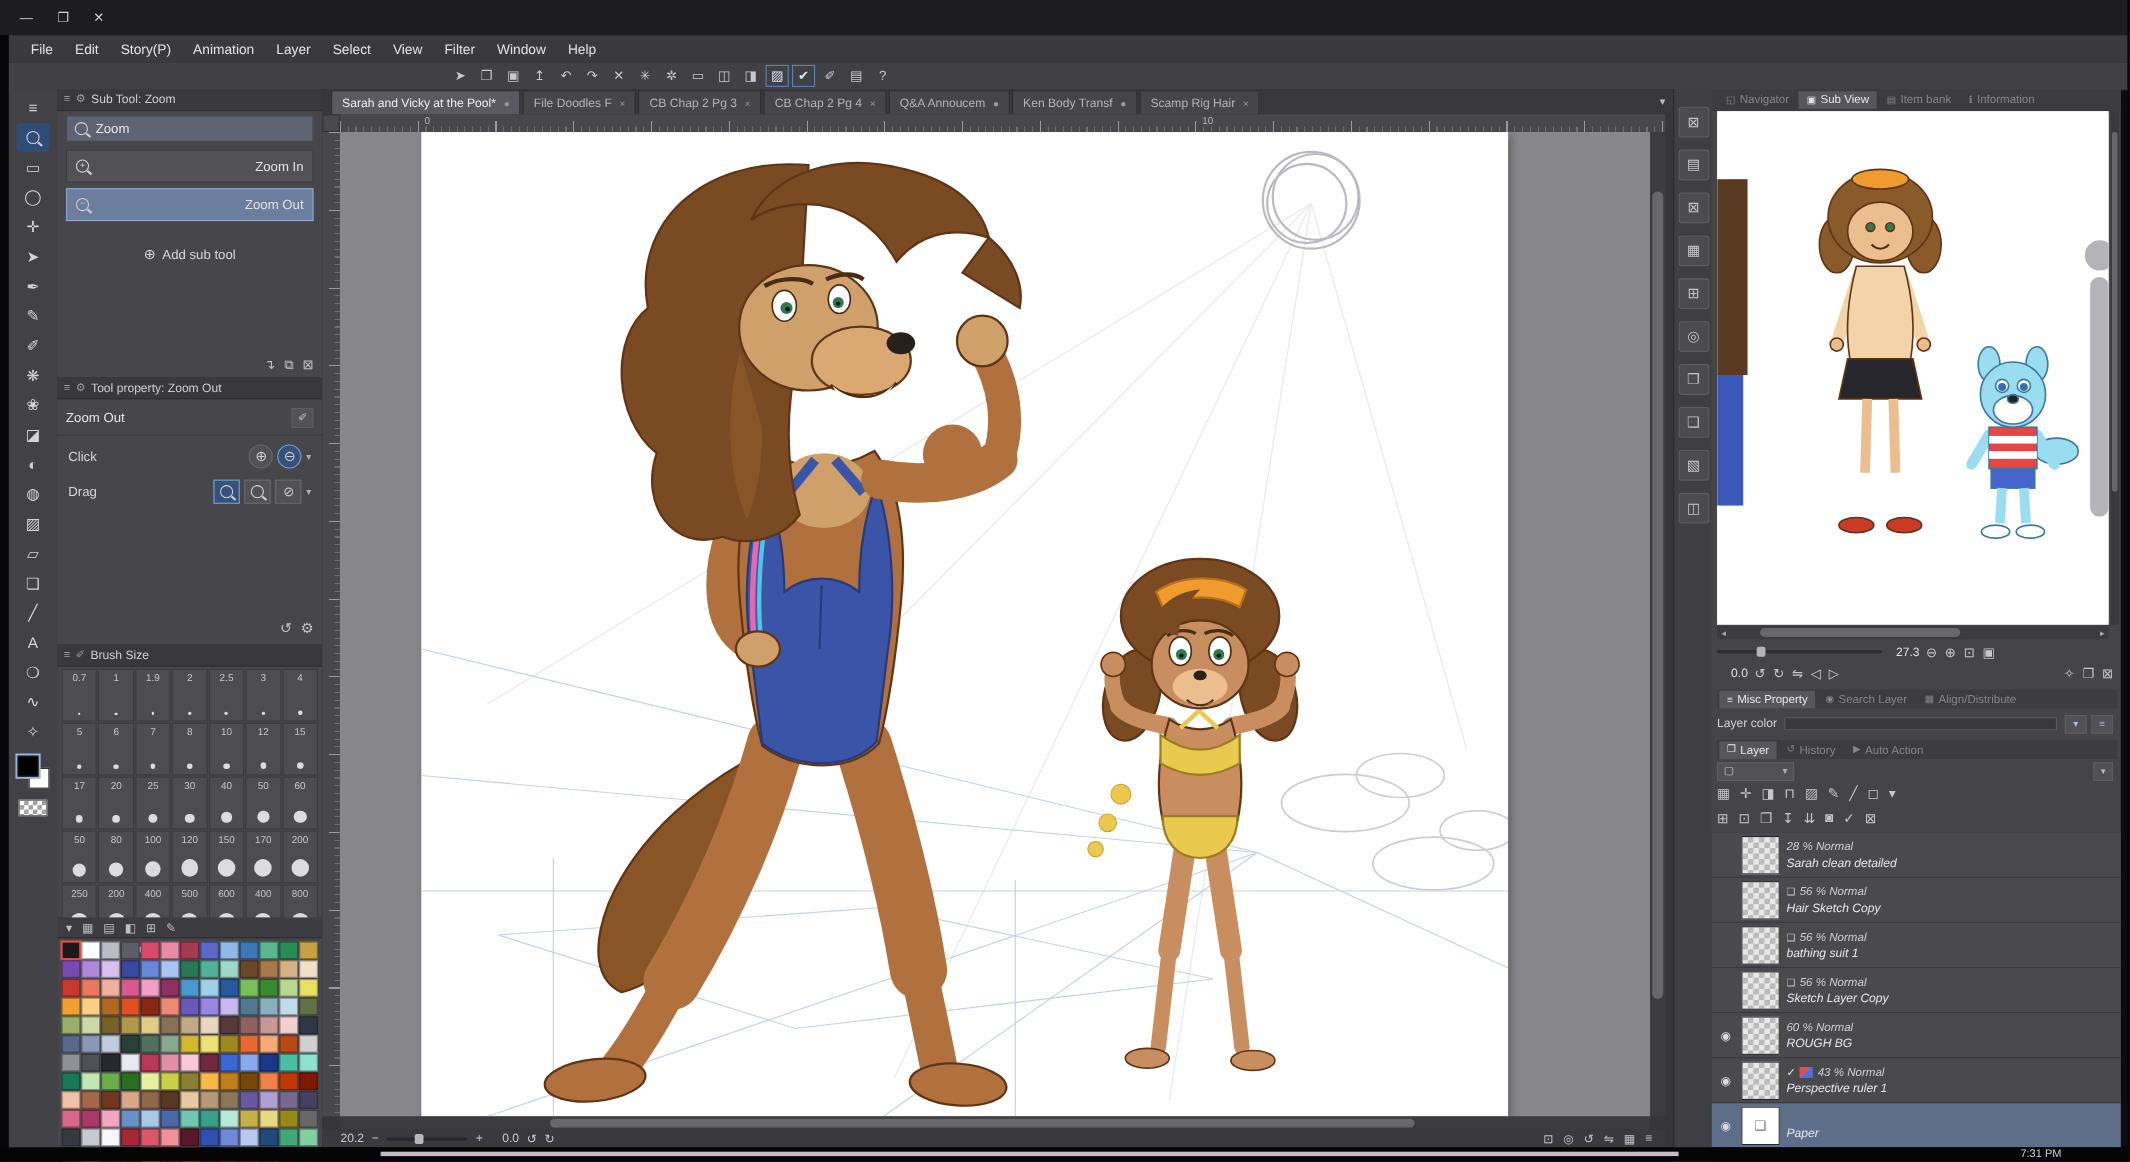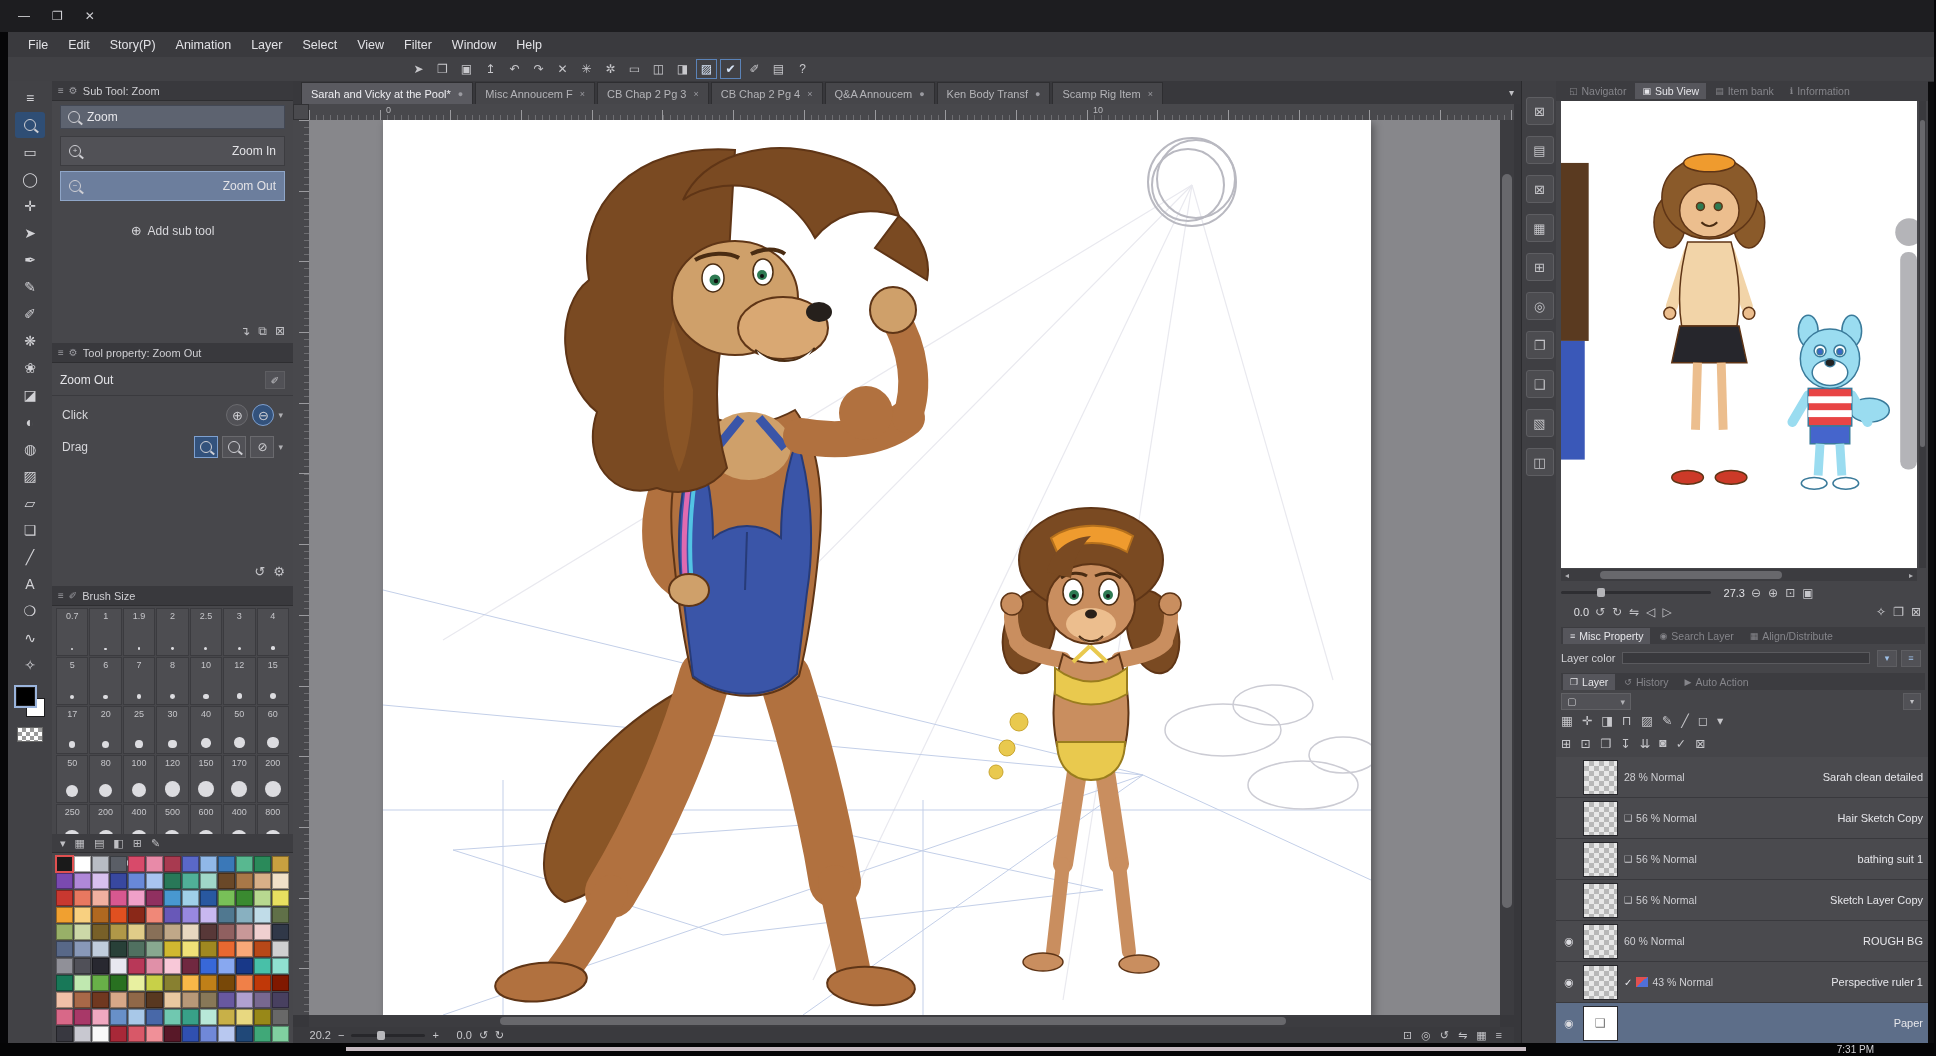--- a/index.html
+++ b/index.html
@@ -161,21 +161,21 @@
   .layer-row{height:40px;display:flex;align-items:center;gap:6px;background:#4a4a4e;border-bottom:1px solid #39393d;padding:0 5px;}
   .layer-row.sel{background:#5d6e89;}
   .eye{width:16px;text-align:center;visibility:hidden;}
   .eye::before{content:"◉";font-size:11px;color:#dcdce0;}
   .eye.on{visibility:visible;}
   .thumb{width:33px;height:33px;border:1px solid #27272b;flex:none;
     background-image:linear-gradient(45deg,#b8b8b8 25%,transparent 25%,transparent 75%,#b8b8b8 75%),linear-gradient(45deg,#b8b8b8 25%,#e8e8e8 25%,#e8e8e8 75%,#b8b8b8 75%);
     background-size:10px 10px;background-position:0 0,5px 5px;background-color:#e8e8e8;}
   .thumb.paper{background:#fff;display:flex;align-items:center;justify-content:center;}
   .thumb.paper::after{content:"❑";color:#777;font-size:12px;}
-  .l-lines{display:flex;justify-content:space-between;gap:2px;flex:1;overflow:hidden;}
+  .l-lines{display:flex;flex-direction:column;justify-content:flex-start;gap:2px;flex:1;overflow:hidden;font-style:italic;}
   .l1{display:flex;align-items:center;gap:4px;height:13px;font-size:10.5px;color:#cfcfd3;}
   .l2{font-size:11px;color:#e6e6ea;white-space:nowrap;}
   .lcheck{display:none;color:#e8e8ec;font-size:10px;}
   .lcheck.show{display:inline;}
   .lruler{display:none;width:12px;height:10px;background:linear-gradient(135deg,#e05050 0 50%,#5070d8 50% 100%);}
   .lruler.show{display:inline-block;}
   .lbadge{display:none;font-size:9px;color:#c8c8cc;}
   .lbadge.show{display:inline;}
 
   
@@ -865,21 +865,21 @@
 
   <div class="doc-tabs">
     <div class="tabs-wrap">
 
         <div class="doc-tab active">
           <span>Sarah and Vicky at the Pool*</span>
           <span class="tab-close">●</span>
         </div>
 
         <div class="doc-tab">
-          <span>Misc Annoucem F</span>
+          <span>File Doodles F</span>
           <span class="tab-close">×</span>
         </div>
 
         <div class="doc-tab">
           <span>CB Chap 2 Pg 3</span>
           <span class="tab-close">×</span>
         </div>
 
         <div class="doc-tab">
           <span>CB Chap 2 Pg 4</span>
@@ -890,21 +890,21 @@
           <span>Q&amp;A Annoucem</span>
           <span class="tab-close">●</span>
         </div>
 
         <div class="doc-tab">
           <span>Ken Body Transf</span>
           <span class="tab-close">●</span>
         </div>
 
         <div class="doc-tab">
-          <span>Scamp Rig Item</span>
+          <span>Scamp Rig Hair</span>
           <span class="tab-close">×</span>
         </div>
       </div>
     <span class="tabs-caret">▾</span>
   </div>
 
   <div class="ruler-corner"></div>
   <div class="h-ruler">
     <span class="rlabel rl0">0</span>
     <span class="rlabel rl10">10</span>

